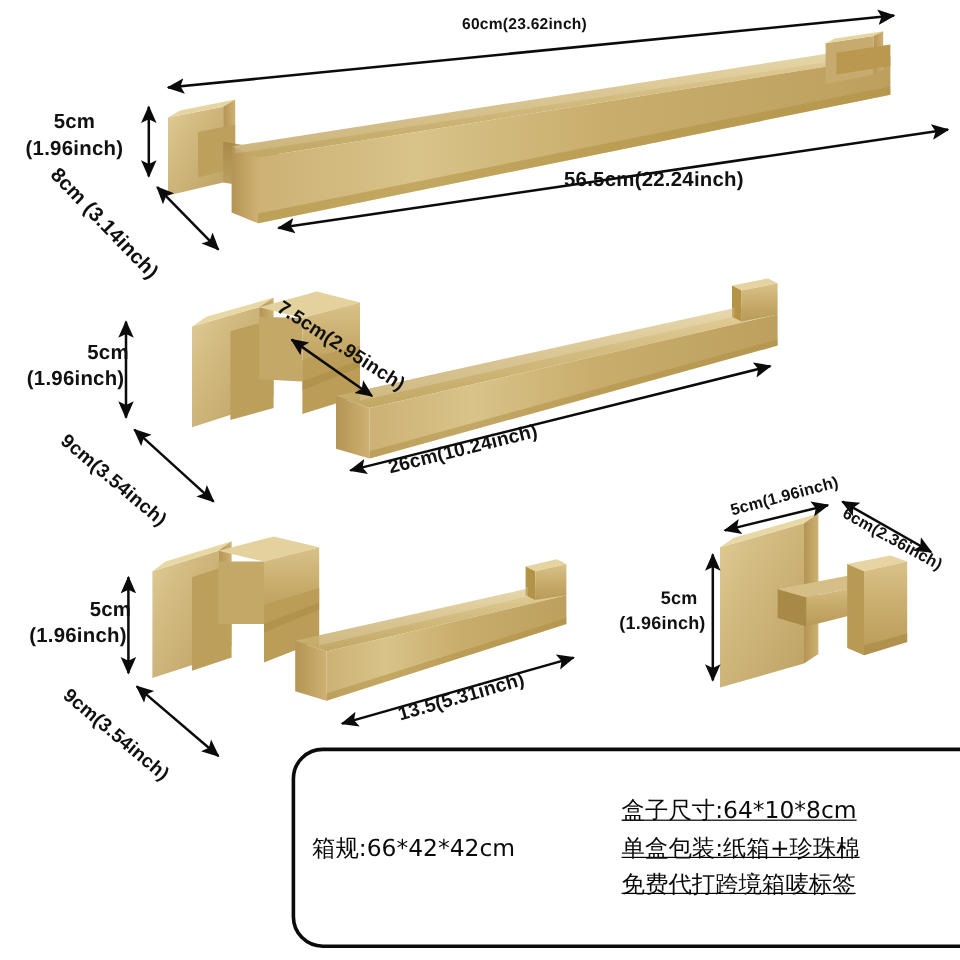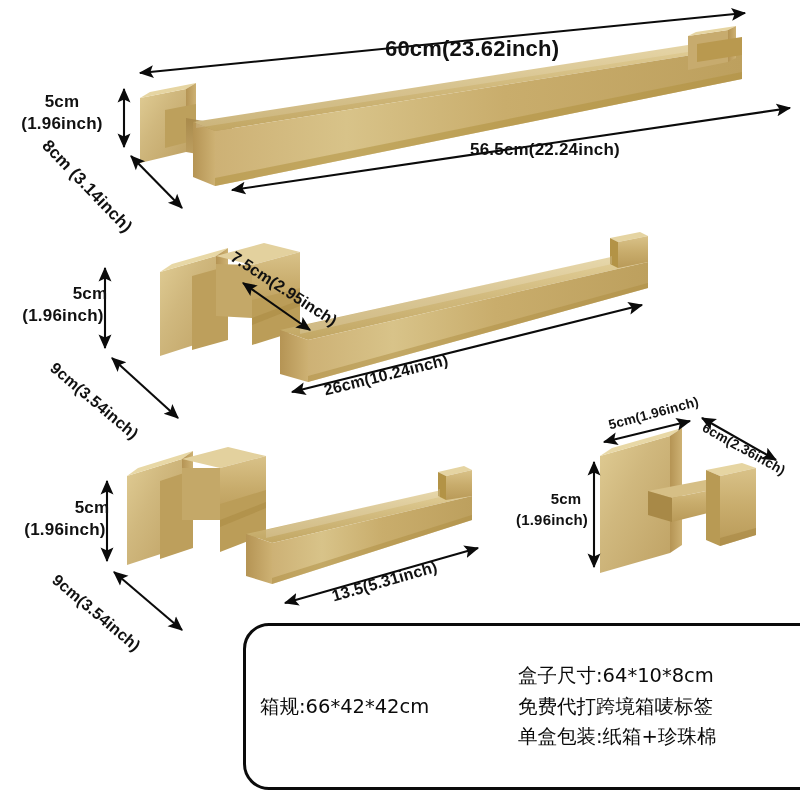--- a/index.html
+++ b/index.html
@@ -41,21 +41,21 @@
     display:flex;
     align-items:center;
     padding:4px 0 4px 14px;
   }
   .spec-col{
     display:flex;flex-direction:column;
     justify-content:center;
     gap:3px;
   }
   .spec-col.left{width:258px;}
-  .spec-col.right{width:268px;}
+  .spec-col.right{width:268px;text-decoration:underline;}
   .spec-line{
     font-family:"DejaVu Sans","Liberation Sans",sans-serif;
     font-size:19.5px;
     font-weight:400;
     color:#0b0b0b;
     white-space:nowrap;
     line-height:1.42;
   }
 </style>
 </head>
@@ -213,21 +213,21 @@
       <path d="M720,538 L756,528 L756,535 L720,546 Z" fill="#a88845" opacity=".6"></path>
     </g>
 
     <g stroke="#0b0b0b" stroke-width="2.1" fill="none" marker-start="url(#ah)" marker-end="url(#ah)">
       <line x1="604" y1="442" x2="690" y2="421"></line>
       <line x1="702" y1="418" x2="776" y2="460"></line>
       <line x1="594" y1="462" x2="594" y2="567"></line>
     </g>
   </svg>
 
-  <div class="dim center" style="left:385px;top:36px;font-size:22px;">60cm(23.62inch)</div>
+  <div class="dim center" style="left:385px;top:12px;font-size:13px;">60cm(23.62inch)</div>
 
   <div class="dim center" style="left:12px;top:92px;width:100px;font-size:17px;">5cm</div>
   <div class="dim center" style="left:4px;top:114px;width:116px;font-size:17px;">(1.96inch)</div>
 
   <div class="dim" style="left:52px;top:136px;font-size:17px;transform:rotate(46deg);transform-origin:left top;">8cm (3.14inch)</div>
 
   <div class="dim center" style="left:470px;top:140px;font-size:17px;">56.5cm(22.24inch)</div>
 
   <div class="dim" style="left:237px;top:248px;font-size:16px;transform:rotate(33deg);transform-origin:left top;">7.5cm(2.95inch)</div>
 
@@ -251,18 +251,18 @@
 
   <div class="dim center" style="left:540px;top:490px;width:52px;font-size:15px;">5cm</div>
   <div class="dim center" style="left:512px;top:511px;width:80px;font-size:15px;">(1.96inch)</div>
 
   <div class="specbox">
     <div class="spec-col left">
       <div class="spec-line">箱规:66*42*42cm</div>
     </div>
     <div class="spec-col right">
       <div class="spec-line">盒子尺寸:64*10*8cm</div>
+      <div class="spec-line">单盒包装:纸箱+珍珠棉</div>
       <div class="spec-line">免费代打跨境箱唛标签</div>
-      <div class="spec-line">单盒包装:纸箱+珍珠棉</div>
     </div>
   </div>
 
 </div>
 
 </body></html>

